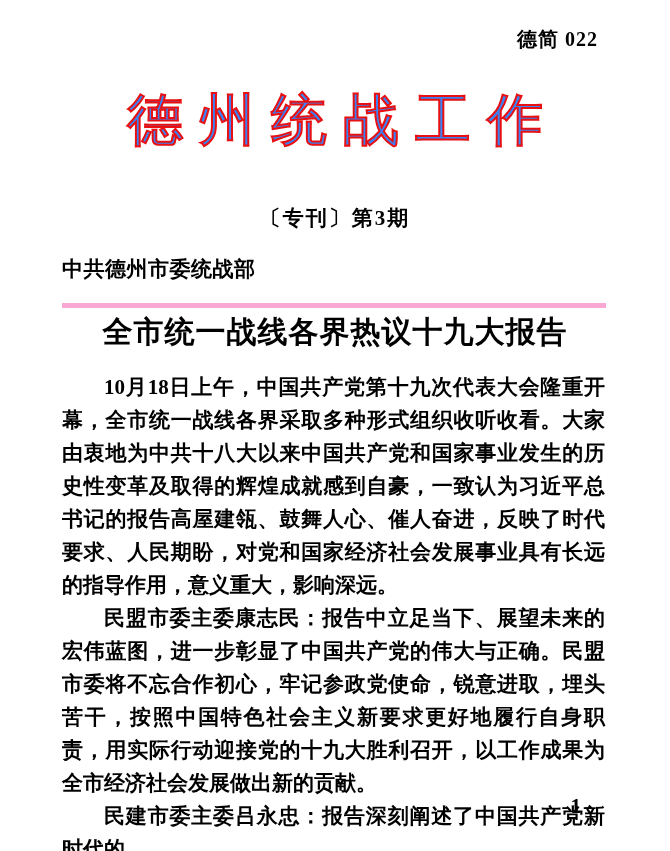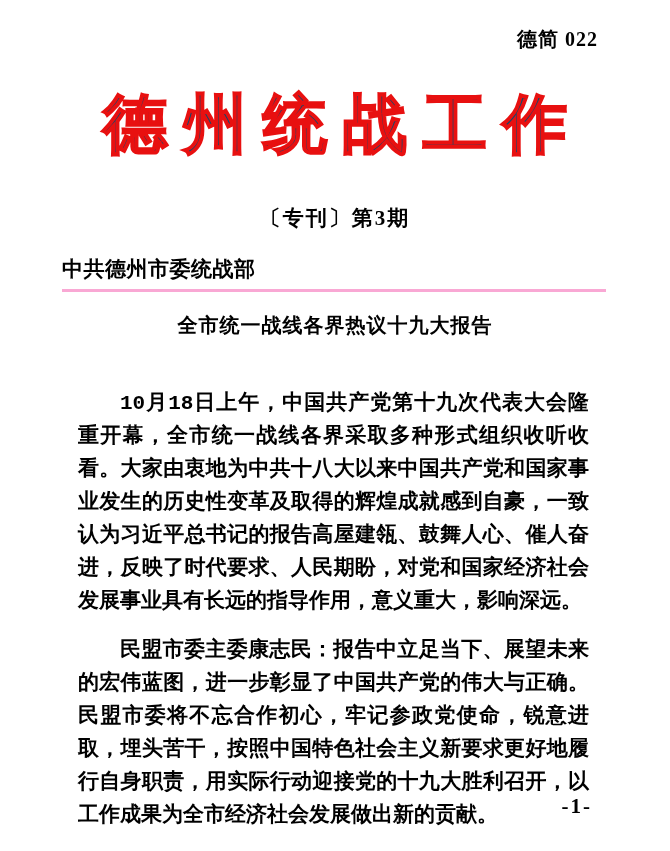--- a/index.html
+++ b/index.html
@@ -25,24 +25,24 @@
     letter-spacing: 1px;
     white-space: nowrap;
     margin-top: 20px;
   }
   .masthead-title {
     position: absolute;
     top: 92px;
     left: 0;
     width: 100%;
     text-align: center;
-    color: #0c4a6e;
+    color: #3b82f6;
     font-family: "DejaVu Sans", "Liberation Sans", sans-serif;
-    font-size: 64px;
-    font-weight: bold;
+    font-size: 56px;
+    font-weight: normal;
     letter-spacing: 16px;
     text-indent: 16px; 
     -webkit-text-stroke: 2px #e81010;
     white-space: nowrap;
     line-height: 1;
   }
   .issue-line {
     position: absolute;
     top: 204px;
     left: 0;
@@ -55,51 +55,50 @@
   .org-date-row {
     position: absolute;
     top: 255px;
     left: 62px;
     right: 64px;
     display: flex;
     justify-content: space-between;
     align-items: baseline;
     font-size: 21px;
     font-weight: bold;
-    padding-bottom: 6px;
-    border-bottom: 3px solid #f9a8d4;
+    padding-bottom: 20px;
+    border-bottom: 5px solid #f9a8d4;
   }
   .org-name { letter-spacing: 0.5px; }
   .pub-date { letter-spacing: 1px; }
   .headline {
     position: absolute;
     top: 312px;
     left: 0;
     width: 100%;
     text-align: center;
-    font-size: 20px;
+    font-size: 30px;
     font-weight: bold;
     letter-spacing: 1px;
     white-space: nowrap;
   }
   .article-body {
     position: absolute;
     top: 371px;
     left: 62px;
     width: 543px;
     font-size: 21px;
     font-weight: bold;
     line-height: 33px;
     text-align: justify;
     text-justify: inter-character;
   }
   .article-body p {
-    margin: 16px;
+    margin: 0;
     text-indent: 2em;
-    font-family: Liberation Mono, monospace;
   }
   .page-number {
     position: absolute;
     top: 794px;
     right: 78px;
     font-size: 21px;
     font-weight: bold;
     letter-spacing: 2px;
     white-space: nowrap;
   }

